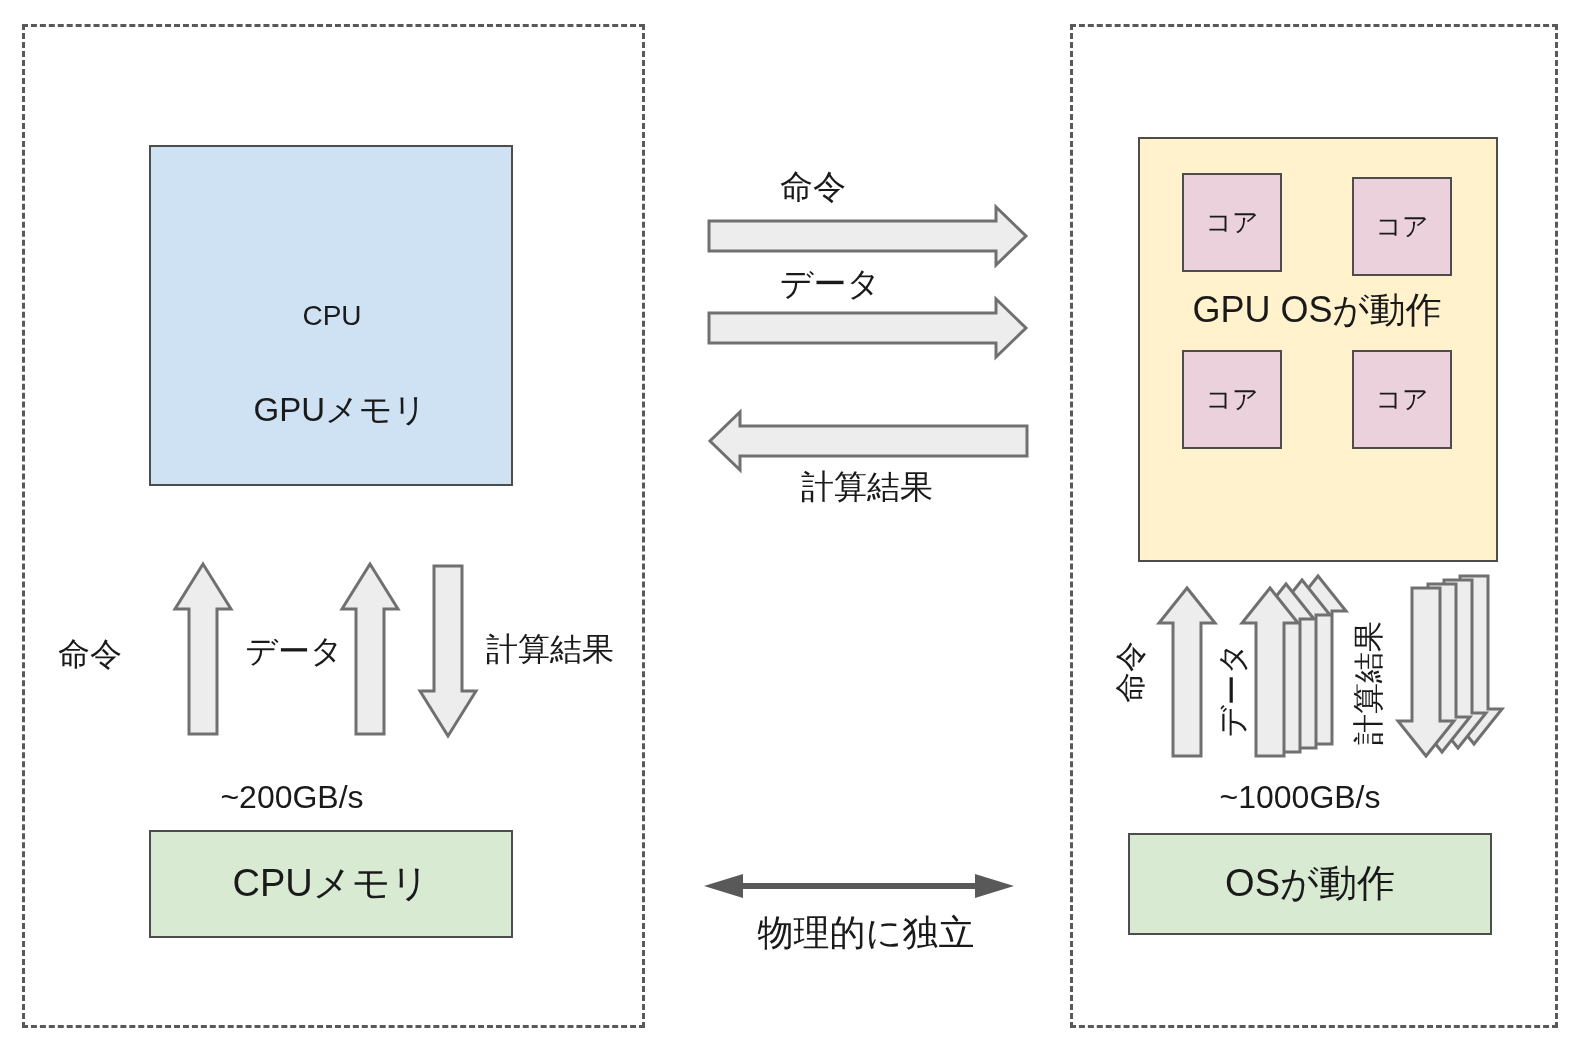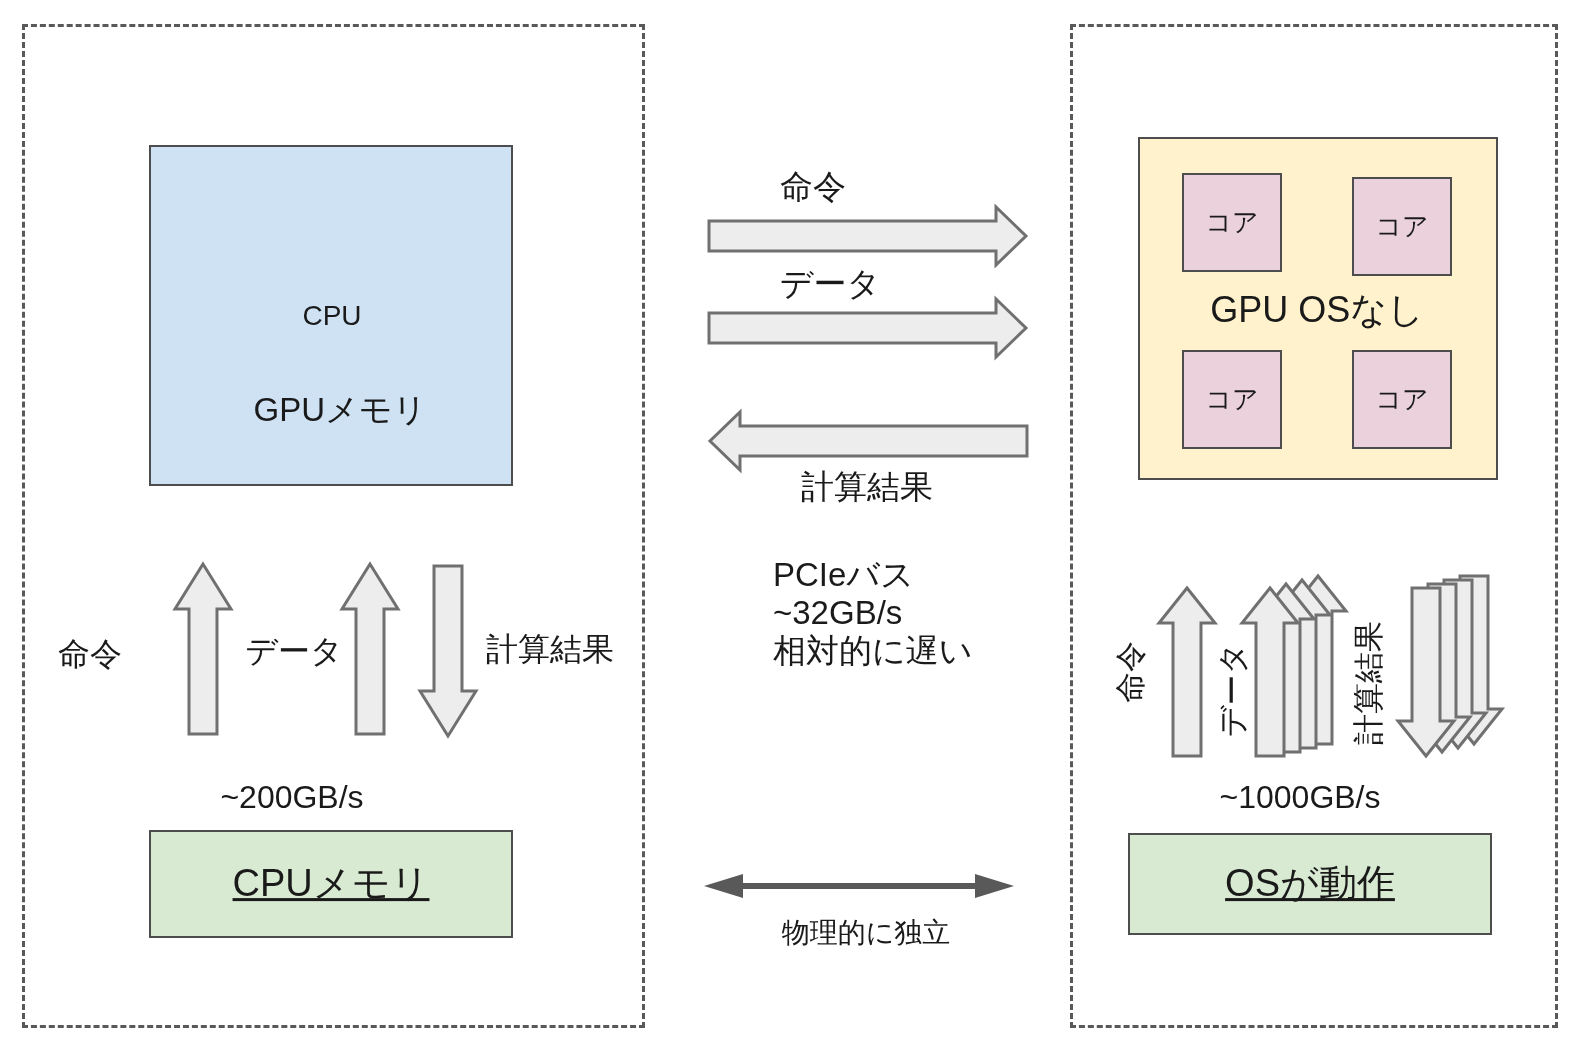--- a/index.html
+++ b/index.html
@@ -18,21 +18,21 @@
   .anchor { position:absolute; width:0; height:0; }
   .ctext {
     position:absolute; transform:translate(-50%,-50%);
     white-space:nowrap; line-height:1.1;
   }
   .vtext {
     position:absolute; transform:translate(-50%,-50%) rotate(-90deg);
     white-space:nowrap; line-height:1.0;
   }
   .f31 { font-size:31px; } .f32 { font-size:32px; } .f33 { font-size:33px; }
-  .f34 { font-size:28px; } .f36 { font-size:36px; } .f38 { font-size:38px;text-decoration:underline; }
+  .f34 { font-size:36px; } .f36 { font-size:36px; } .f38 { font-size:38px; }
   .f40 { font-size:28px; }
   .cpu-fill  { background:var(--cpu-box); }
   .mem-fill  { background:var(--memory-box); }
   .gpu-fill  { background:var(--gpu-box); }
   .core-fill { background:var(--core-box); }
   .core {
     position:absolute; width:100px; height:99px;
     border:2px solid var(--box-border); box-sizing:border-box;
     display:flex; align-items:center; justify-content:center;
     font-size:26px;
@@ -107,53 +107,48 @@
     <polygon class="arrow-shape" points="1,16 288,16 288,2 318,31 288,60 288,46 1,46"></polygon>
   </svg>
 
   <svg style="left:708px; top:410px;" width="320" height="62" viewBox="0 0 320 62">
     <polygon class="arrow-shape" points="319,16 32,16 32,2 2,31 32,60 32,46 319,46"></polygon>
   </svg>
   <div class="anchor" style="left:867px; top:487px;">
     <div class="ctext f33">計算結果</div>
   </div>
 
-  <div class="bus-block" style="left:773px; top:556px;">
-    <div>PCIeバス</div>
-    <div>~32GB/s</div>
-    <div>相対的に遅い</div>
-  </div>
 
   <svg style="left:703px; top:871px;" width="312" height="30" viewBox="0 0 312 30">
     <line class="darrow-line" x1="30" y1="15" x2="282" y2="15"></line>
     <polygon class="darrow-head" points="1,15 40,3 40,27"></polygon>
     <polygon class="darrow-head" points="311,15 272,3 272,27"></polygon>
   </svg>
   <div class="anchor" style="left:866px; top:933px;">
     <div class="ctext f34">物理的に独立</div>
   </div>
 
   <div class="dashed-box" style="left:1070px; top:24px; width:488px; height:1004px;"></div>
 
-  <div class="solid-box gpu-fill" style="left:1138px; top:137px; width:360px; height:343px;">
+  <div class="solid-box gpu-fill" style="left:1138px; top:137px; width:360px; height:425px;">
     <div class="core core-fill" style="left:42px; top:34px;">
       <span>コア</span>
     </div>
     <div class="core core-fill" style="left:212px; top:38px;">
       <span>コア</span>
     </div>
     <div class="core core-fill" style="left:42px; top:211px;">
       <span>コア</span>
     </div>
     <div class="core core-fill" style="left:212px; top:211px;">
       <span>コア</span>
     </div>
   </div>
   <div class="anchor" style="left:1317px; top:310px;">
-    <div class="ctext f36">GPU OSなし</div>
+    <div class="ctext f36">GPU OSが動作</div>
   </div>
 
   <svg style="left:1156px; top:587px;" width="62" height="170" viewBox="0 0 62 170">
     <polygon class="arrow-shape" points="31,1 3,36 17,36 17,169 45,169 45,36 59,36"></polygon>
   </svg>
 
   <svg style="left:1239px; top:575px;" width="110" height="182" viewBox="0 0 110 182">
     <polygon class="arrow-shape" transform="translate(48,0)" points="31,1 3,36 17,36 17,169 45,169 45,36 59,36"></polygon>
     <polygon class="arrow-shape" transform="translate(32,4)" points="31,1 3,36 17,36 17,169 45,169 45,36 59,36"></polygon>
     <polygon class="arrow-shape" transform="translate(16,8)" points="31,1 3,36 17,36 17,169 45,169 45,36 59,36"></polygon>

